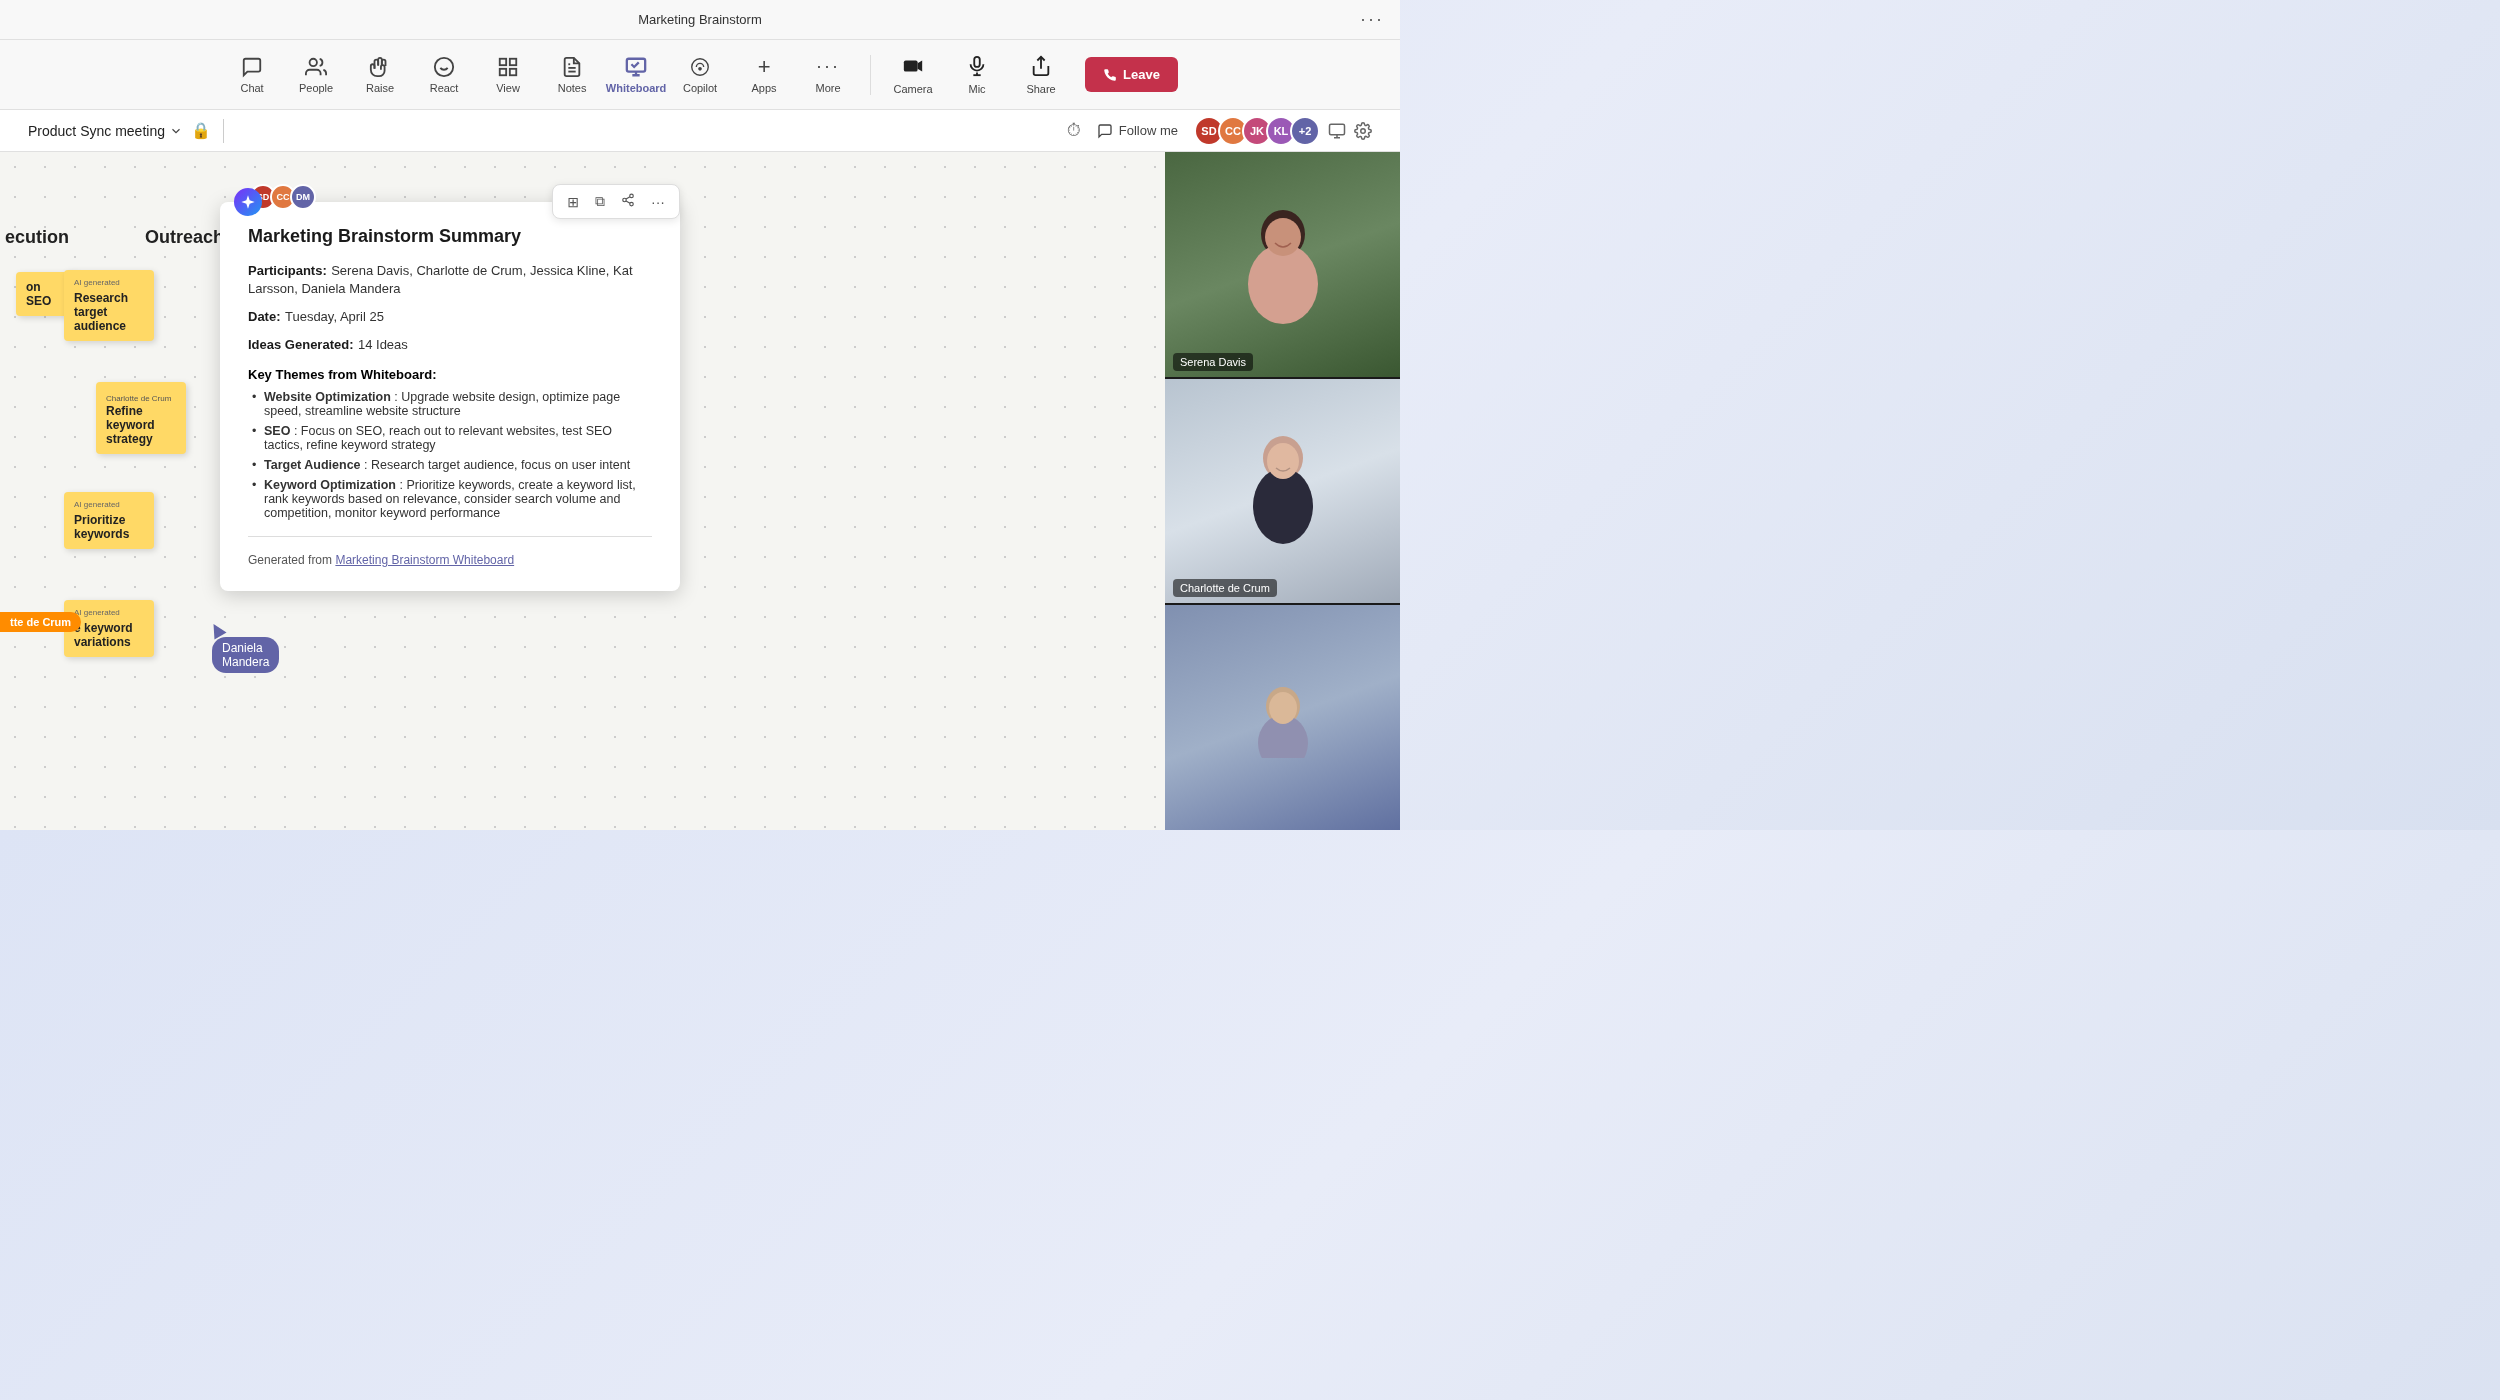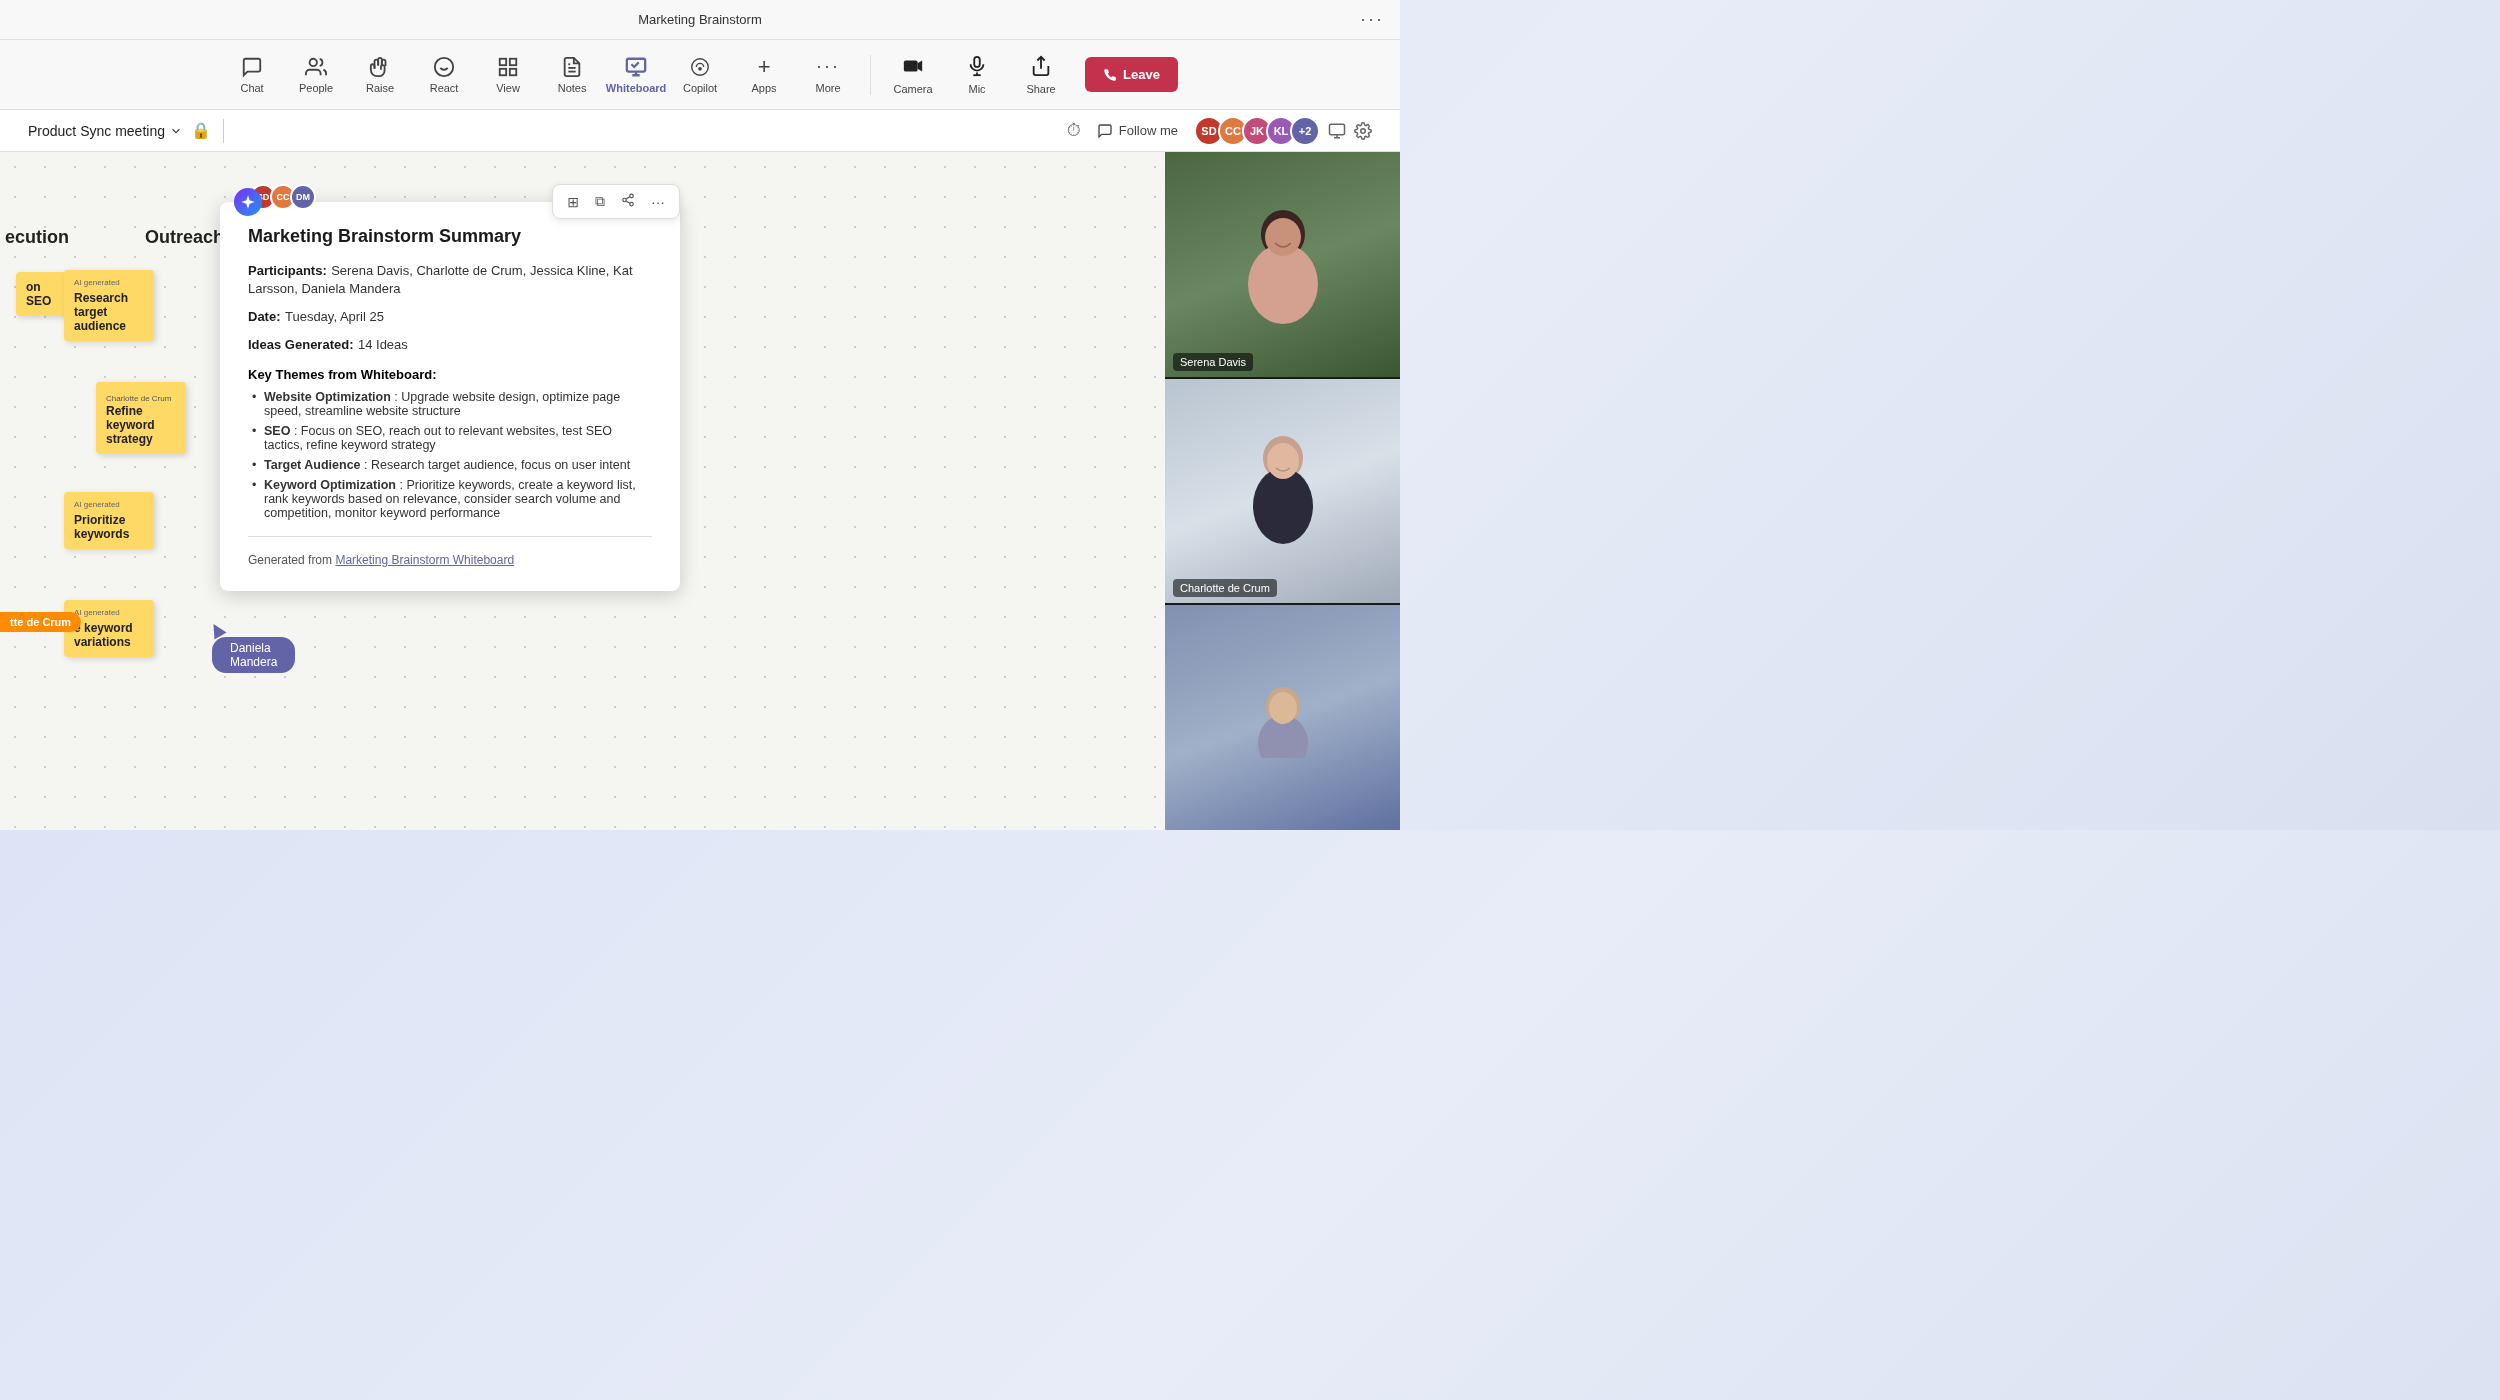--- a/index.html
+++ b/index.html
@@ -350,21 +350,21 @@
       padding: 3px 7px;
       border-radius: 4px;
       z-index: 2;
     }
 
     
     .cursor-label {
       position: absolute;
       background: #6264a7;
       color: white;
-      padding: 4px 18px;
+      padding: 4px 10px;
       border-radius: 14px;
       font-size: 12px;
       font-weight: 500;
       z-index: 20;
       display: flex;
       align-items: center;
       gap: 4px;
     }
     .orange-badge {
       position: absolute;

